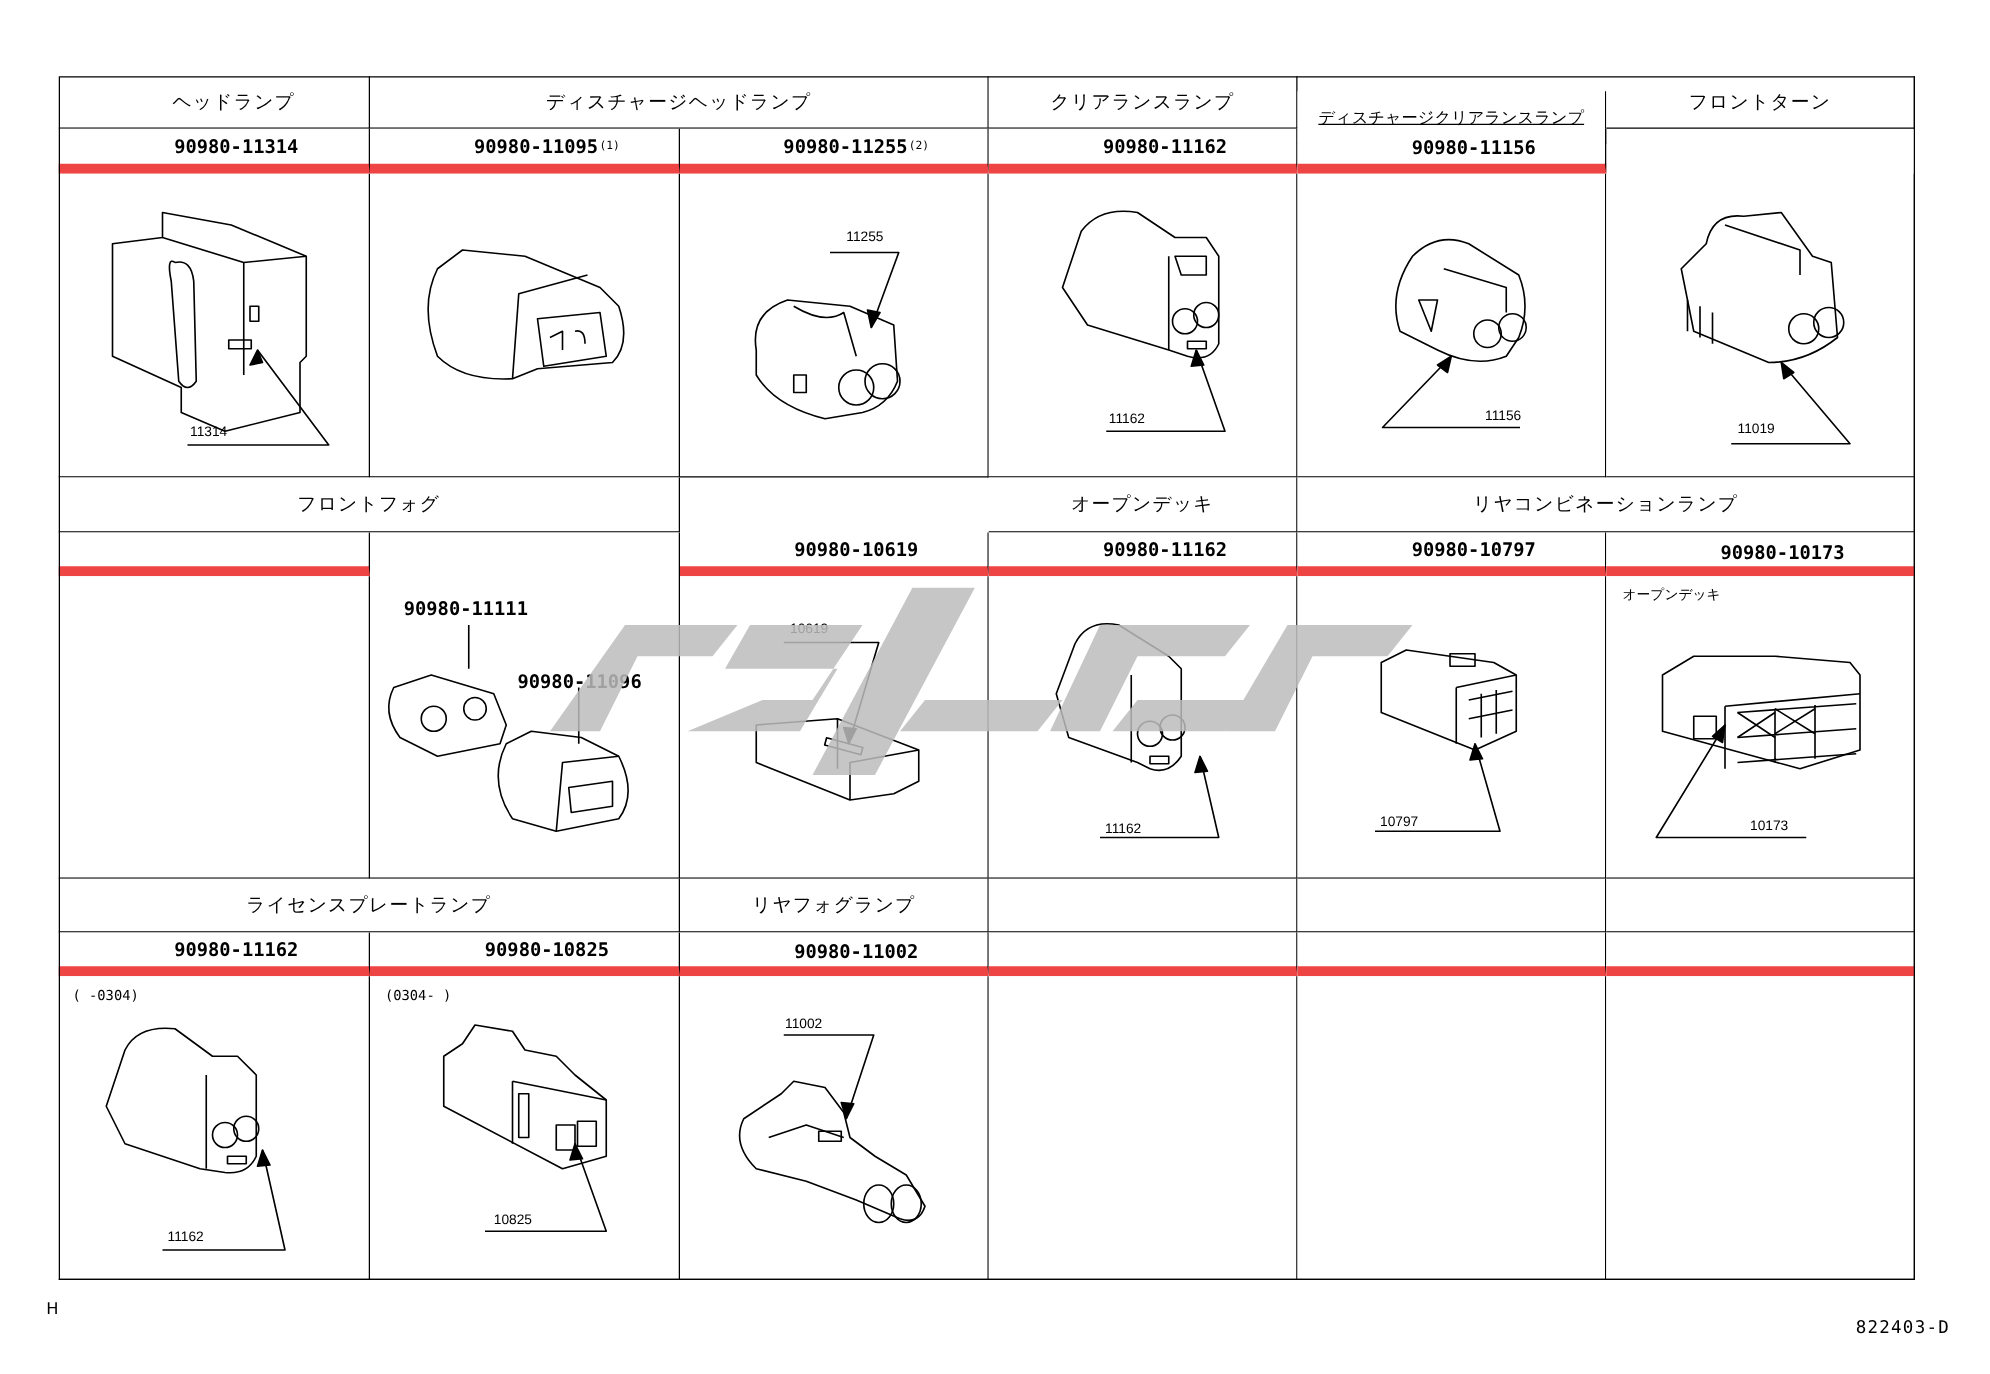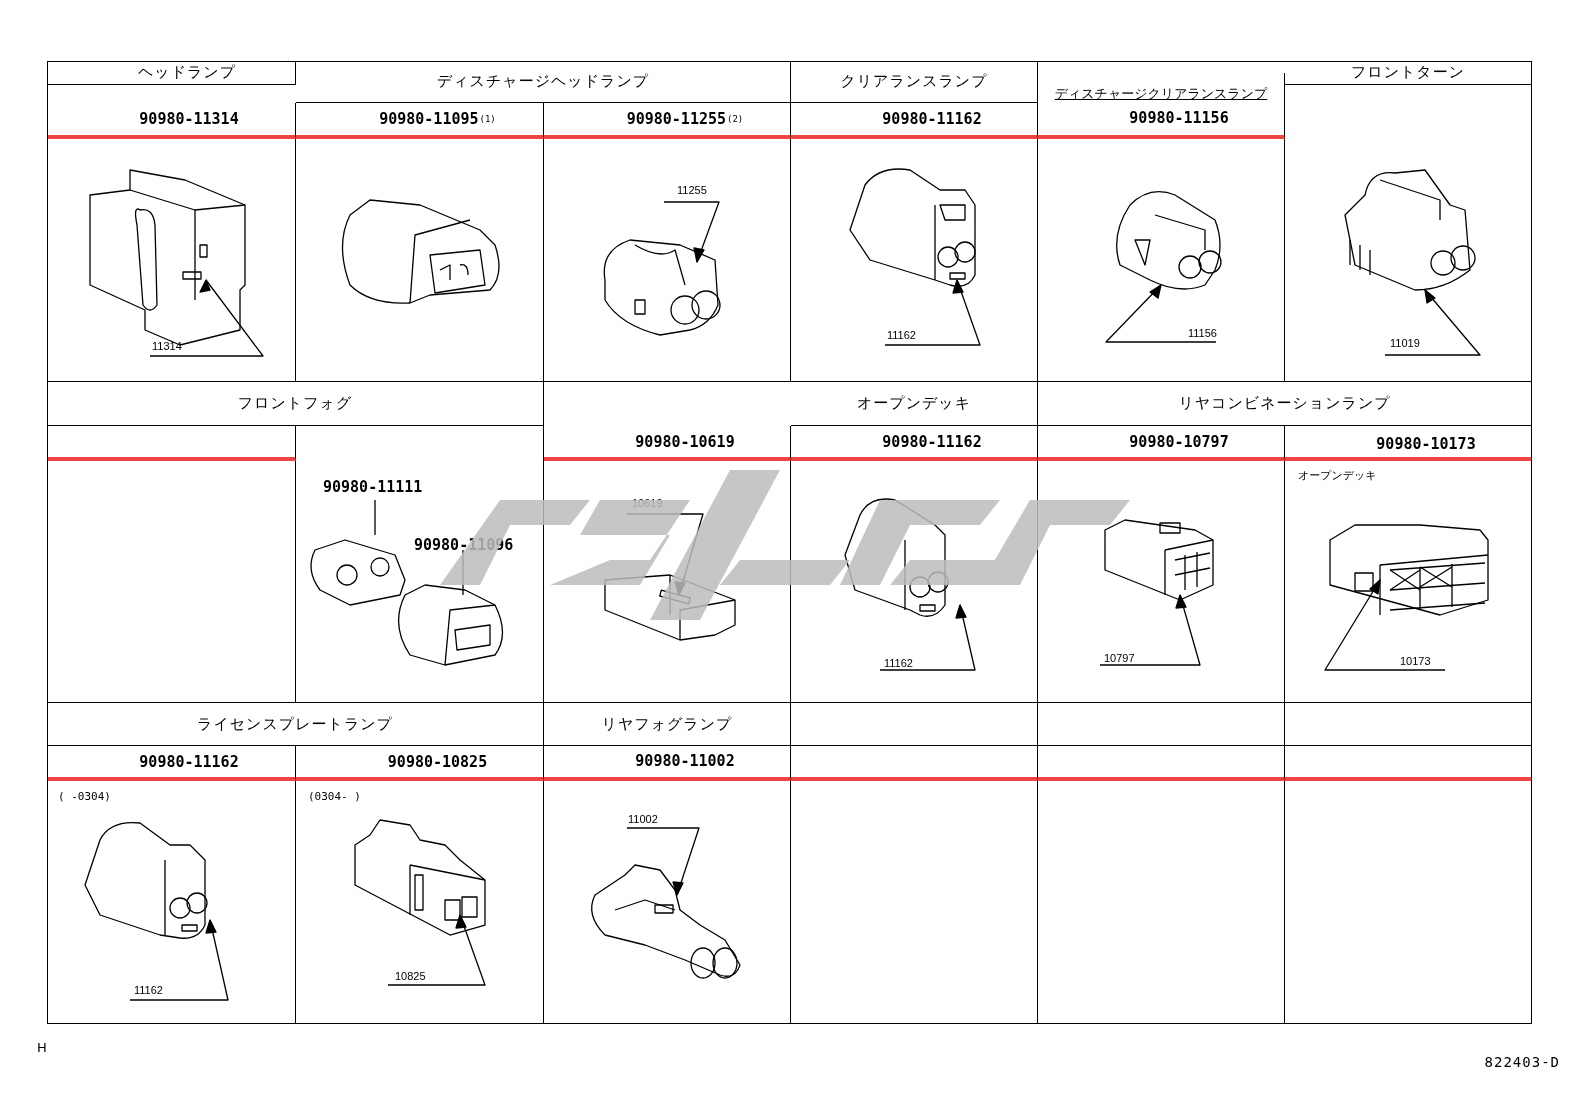--- a/index.html
+++ b/index.html
@@ -3,42 +3,42 @@
 <meta charset="utf-8">
 <style>
   html, body { margin: 0; padding: 0; background: #ffffff; }
   body { width: 1592px; height: 1099px; position: relative; overflow: hidden;
          font-family: "DejaVu Sans", sans-serif; color: #000; }
   .sheet { position: absolute; left: 47px; top: 61px; width: 1485px; height: 963px; }
   .cell { position: absolute; box-sizing: border-box; border-right: 1px solid #000; border-bottom: 1px solid #000; background: #fff; }
   .hdr { display: flex; align-items: center; justify-content: center; font-size: 15px; letter-spacing: 1px; }
   .pn { display: flex; align-items: center; justify-content: center; font-family: "DejaVu Sans Mono", monospace; font-weight: bold; font-size: 15px; }
   .pn sup { font-size: 9px; font-weight: normal; margin-left: 1px; }
-  .thick-b { border-bottom: 4px solid #ef4444; padding-left: 36px; }
+  .thick-b { border-bottom: 8px solid #ef4444; padding-left: 36px; }
   .frame { position: absolute; left: 47px; top: 61px; width: 1485px; height: 963px; box-sizing: border-box; border: 1.5px solid #000; pointer-events: none; }
   .note { position: absolute; font-size: 11px; font-family: "DejaVu Sans Mono", monospace; }
   .callout { position: absolute; font-size: 11px; font-family: "Liberation Sans", sans-serif; }
   .bigpn { position: absolute; font-family: "DejaVu Sans Mono", monospace; font-weight: bold; font-size: 15px; }
   svg.draw { position: absolute; overflow: visible; }
   svg.draw * { fill: none; stroke: #000; stroke-width: 1.3; stroke-linejoin: round; }
   svg.draw .arrow { fill: #000; }
   .watermark { position: absolute; left: 440px; top: 470px; width: 690px; height: 150px; pointer-events: none; opacity: 0.85; }
   .footer-left { position: absolute; left: 37px; top: 1040px; font-size: 13px; }
   .footer-right { position: absolute; right: 32px; top: 1054px; font-size: 14px; font-family: "DejaVu Sans Mono", monospace; letter-spacing: 1px; }
 </style>
 </head>
 <body>
 
 <div class="sheet">
 
-  <div class="cell hdr" style="left:0;top:0;width:249px;height:24px;padding-left:32px;">ヘッドランプ</div>
+  <div class="cell hdr" style="left:0;top:0;width:249px;height:42px;padding-left:32px;">ヘッドランプ</div>
   <div class="cell hdr" style="left:249px;top:0;width:495px;height:42px;">ディスチャージヘッドランプ</div>
   <div class="cell hdr" style="left:744px;top:0;width:247px;height:42px;">クリアランスランプ</div>
   <div class="cell hdr" style="left:991px;top:12px;width:247px;height:42px;font-size:13px;letter-spacing:0;text-decoration:underline;">ディスチャージクリアランスランプ</div>
-  <div class="cell hdr" style="left:1238px;top:0;width:247px;height:24px;">フロントターン</div>
+  <div class="cell hdr" style="left:1238px;top:0;width:247px;height:42px;">フロントターン</div>
 
   <div class="cell pn thick-b" style="left:0;top:42px;width:249px;height:36px;">
       <span>90980-11314</span>
     </div>
   <div class="cell pn thick-b" style="left:249px;top:42px;width:248px;height:36px;">
       <span>90980-11095</span>
       <sup>(1)</sup>
     </div>
   <div class="cell pn thick-b" style="left:497px;top:42px;width:247px;height:36px;">
       <span>90980-11255</span>

